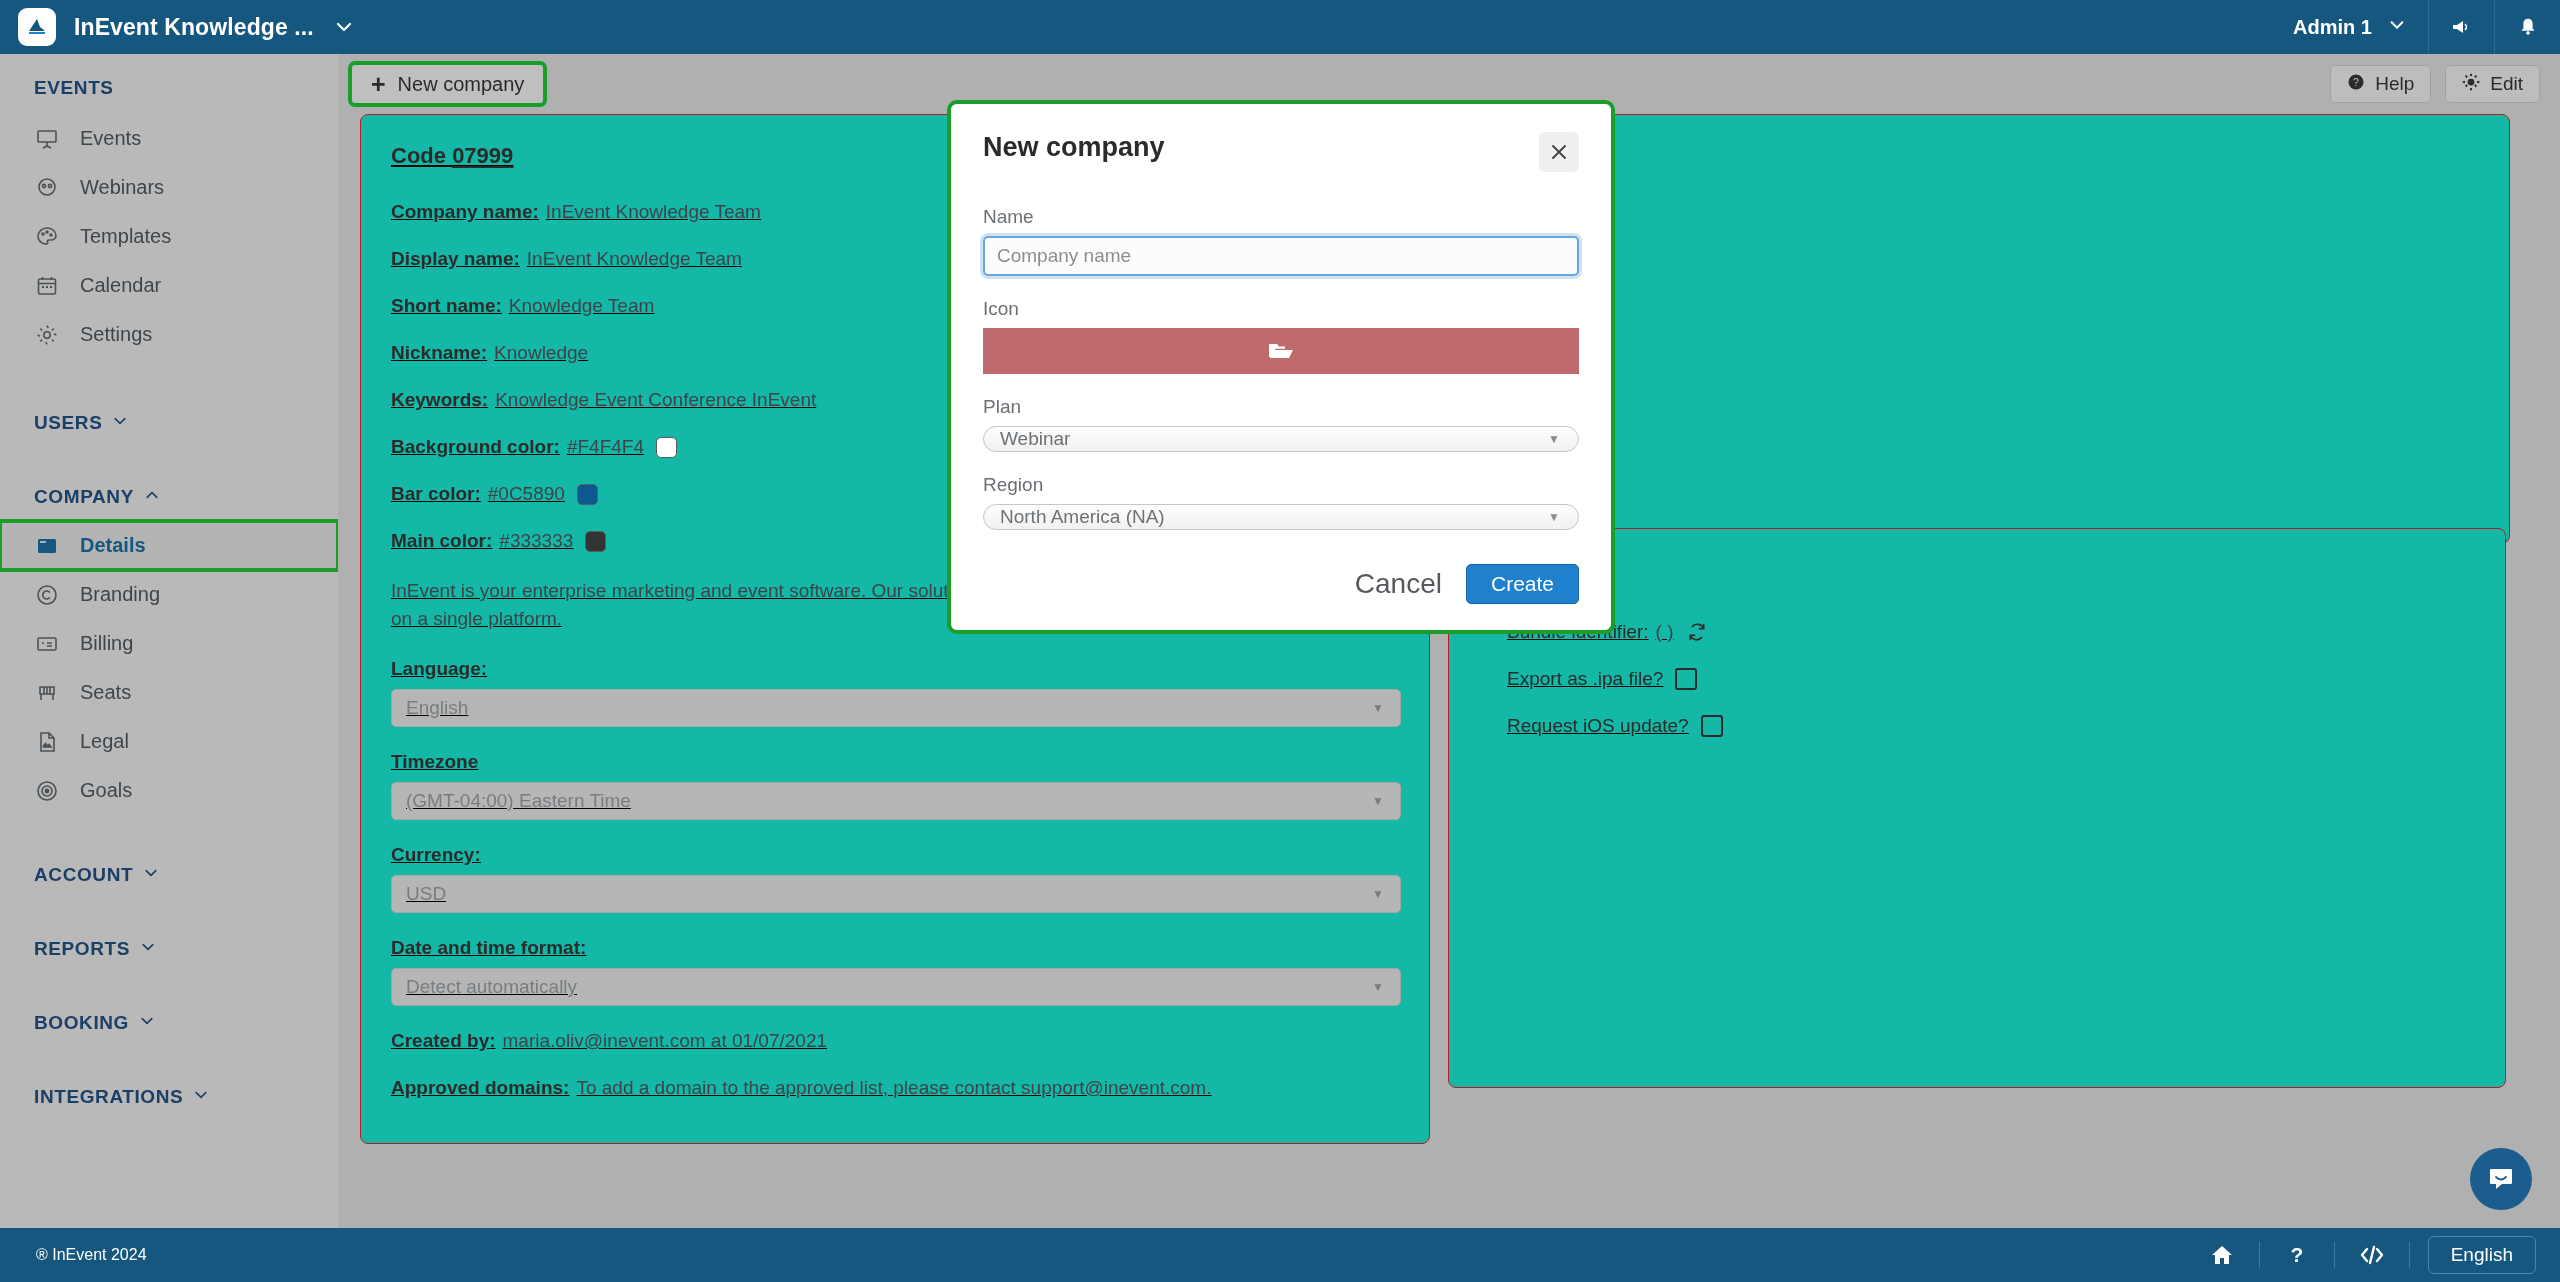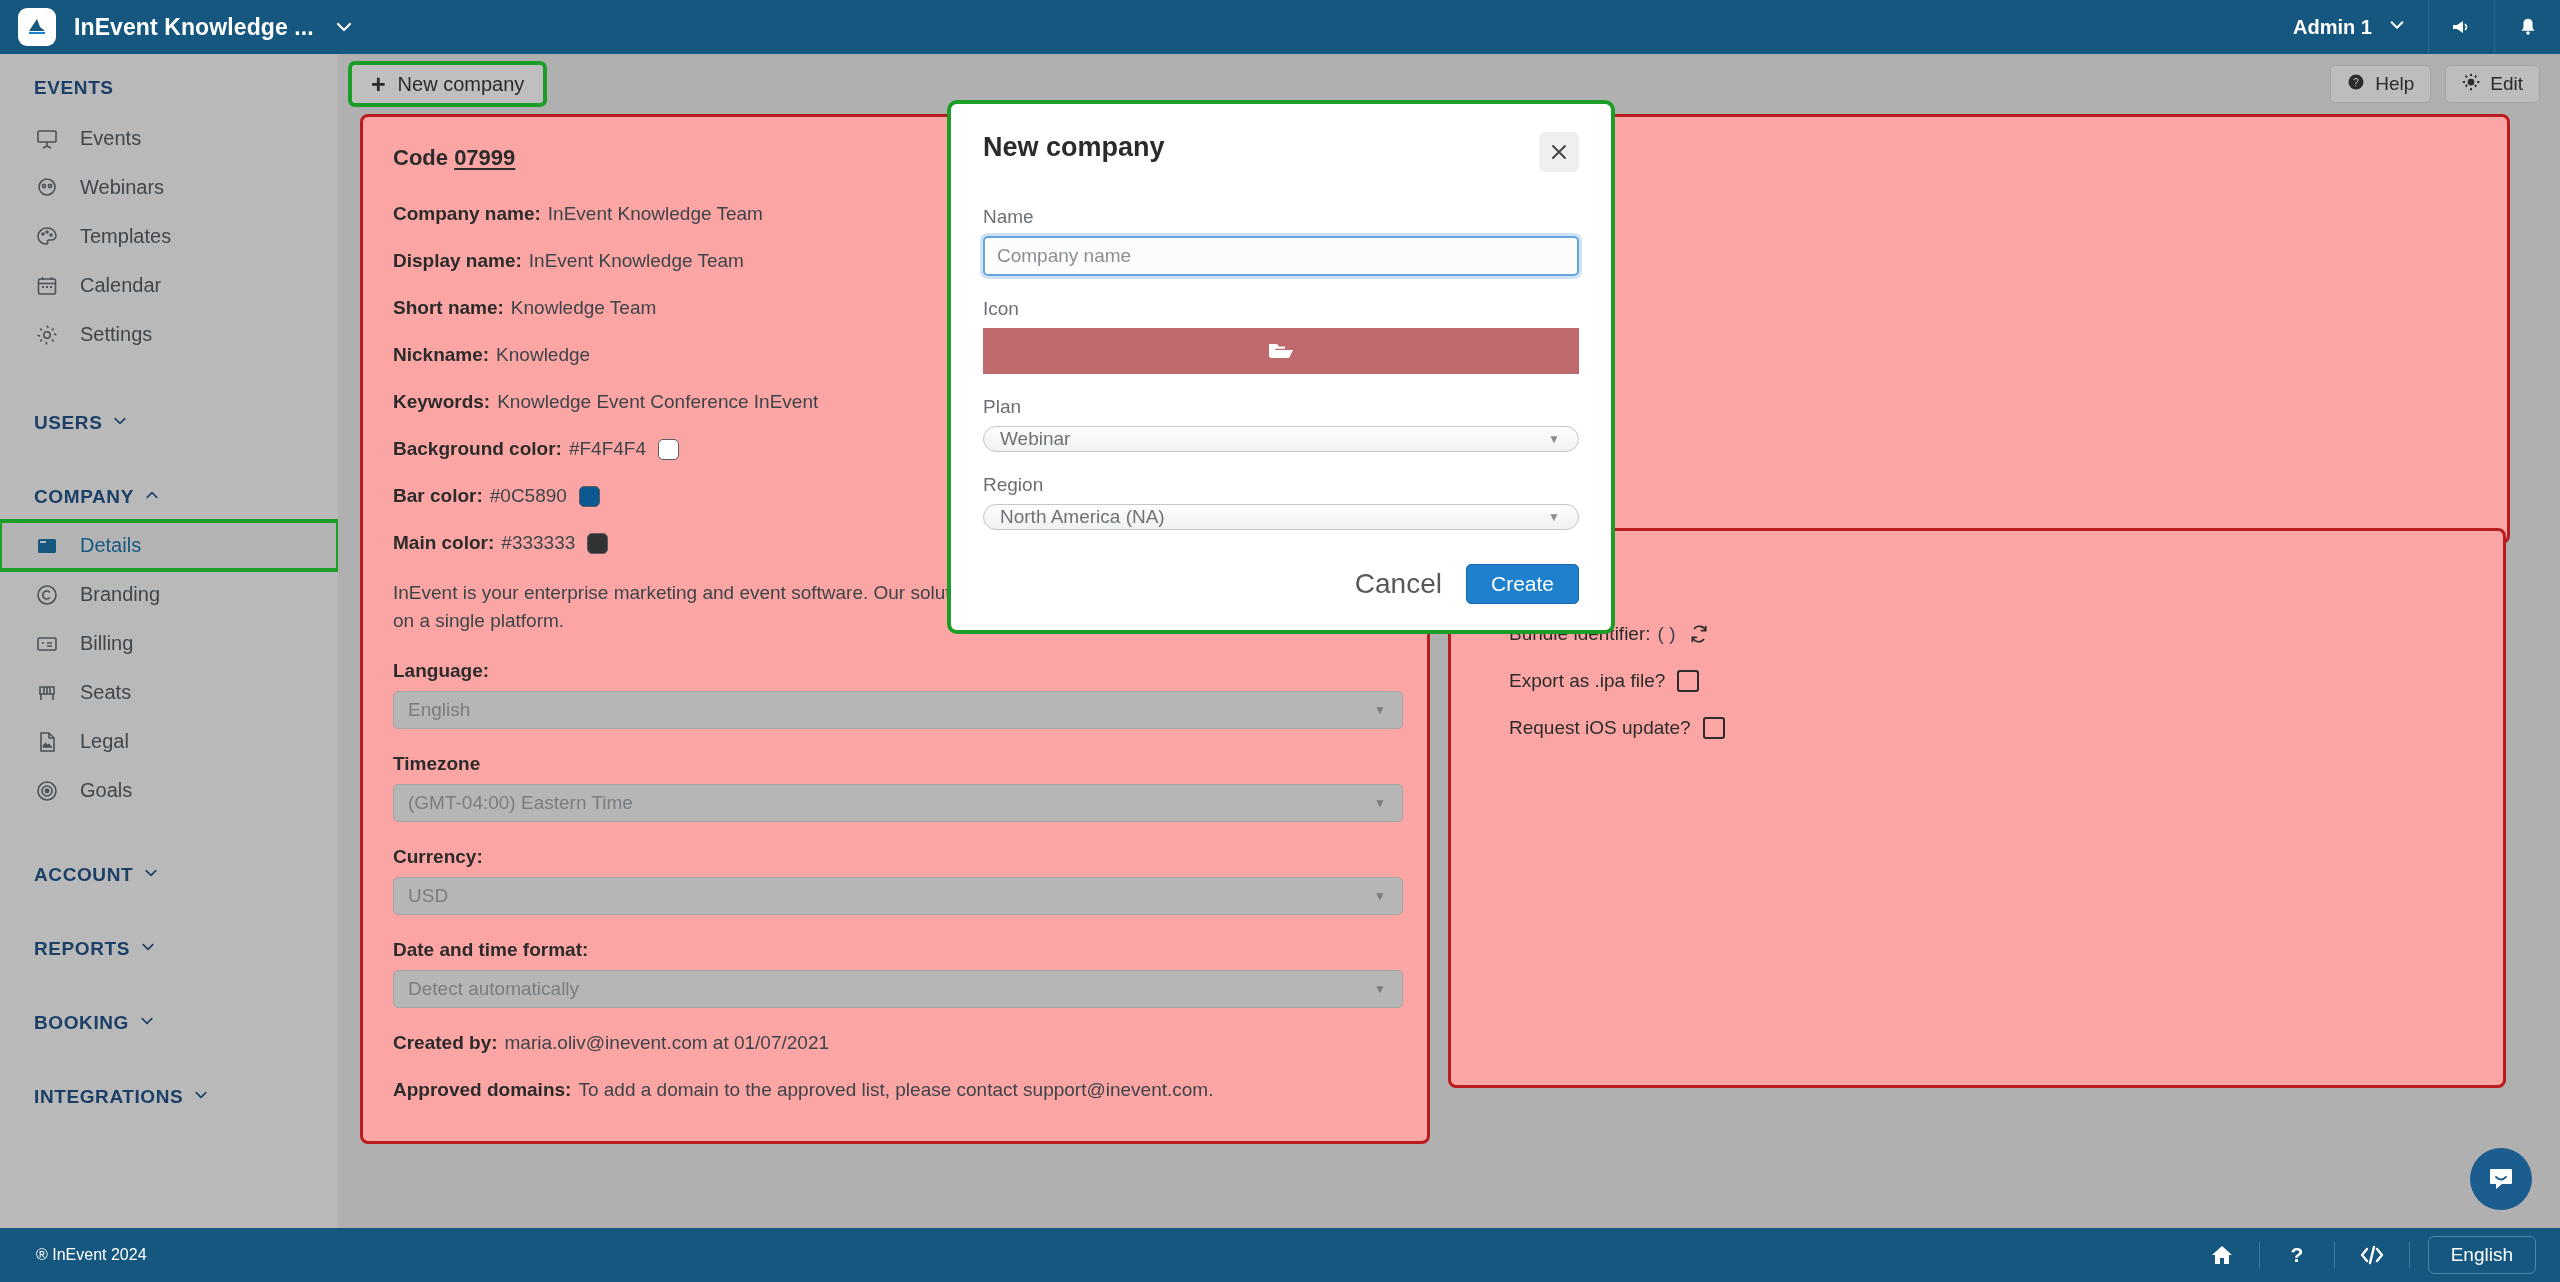--- a/index.html
+++ b/index.html
@@ -42,21 +42,21 @@
   }
   .side-group-title {
     color: #1b3f66; font-size: 19px; font-weight: bold; letter-spacing: .6px;
     padding: 0 0 0 34px; height: 32px; display: flex; align-items: center; gap: 10px;
   }
   .side-item {
     display: flex; align-items: center; height: 49px; padding-left: 34px; gap: 20px;
     color: #3e464c; font-size: 20px;
   }
   .side-item .si-icon { width: 26px; height: 26px; display: flex; align-items: center; justify-content: center; }
-  .side-item.active { color: #15577f; font-weight: normal; background: #b4b4b4; }
+  .side-item.active { color: #15577f; font-weight: bold; background: #b4b4b4; }
   .side-item.active .si-icon { color: #15577f; }
   .hl-green { outline: 4px solid #1a9e28; outline-offset: -2px; }
 
   
   .content { position: absolute; top: 54px; left: 338px; width: 2222px; height: 1174px; }
   .action-bar { height: 60px; display: flex; align-items: center; padding: 0 0 0 12px; }
   .btn-new {
     background: #bfbfbf; border: 1px solid #9a9a9a; border-radius: 5px;
     height: 42px; padding: 0 20px; font-size: 20px; color: #2b2b2b;
     display: flex; align-items: center; gap: 12px;
@@ -64,22 +64,23 @@
   .btn-new .plus { font-size: 25px; font-weight: bold; line-height: 1; }
   .action-bar-right { margin-left: auto; display: flex; gap: 14px; padding-right: 20px; }
   .btn-ghost {
     background: #bdbdbd; border: 1px solid #a2a2a2; border-radius: 5px;
     height: 38px; padding: 0 16px; font-size: 19px; color: #2b2b2b;
     display: flex; align-items: center; gap: 10px;
   }
 
   .panels { display: flex; gap: 22px; padding: 0 22px; }
   .card {
-    background: #fca5a5; border: 3px solid #b91c1c; border-radius: 8px;
+    background: #14b8a6; border: 1px solid #b91c1c; border-radius: 8px;
     padding: 28px 30px;
+    text-decoration: underline;
   }
   .card-left { width: 1070px; height: 1030px; overflow: hidden; }
   .card-right { width: 1058px; }
 
   .code-line { font-size: 22px; font-weight: bold; color: #2b2b2b; margin-bottom: 32px; }
   .code-line u { text-underline-offset: 3px; }
   .frow { font-size: 19px; color: #2b2b2b; margin-bottom: 25px; display: flex; align-items: center; flex-wrap: wrap; }
   .frow b { font-weight: bold; }
   .frow .val { color: #3d4449; margin-left: 7px; font-weight: normal; }
   .swatch { width: 21px; height: 21px; border-radius: 5px; border: 1px solid #5c5c5c; margin-left: 12px; display: inline-block; }

